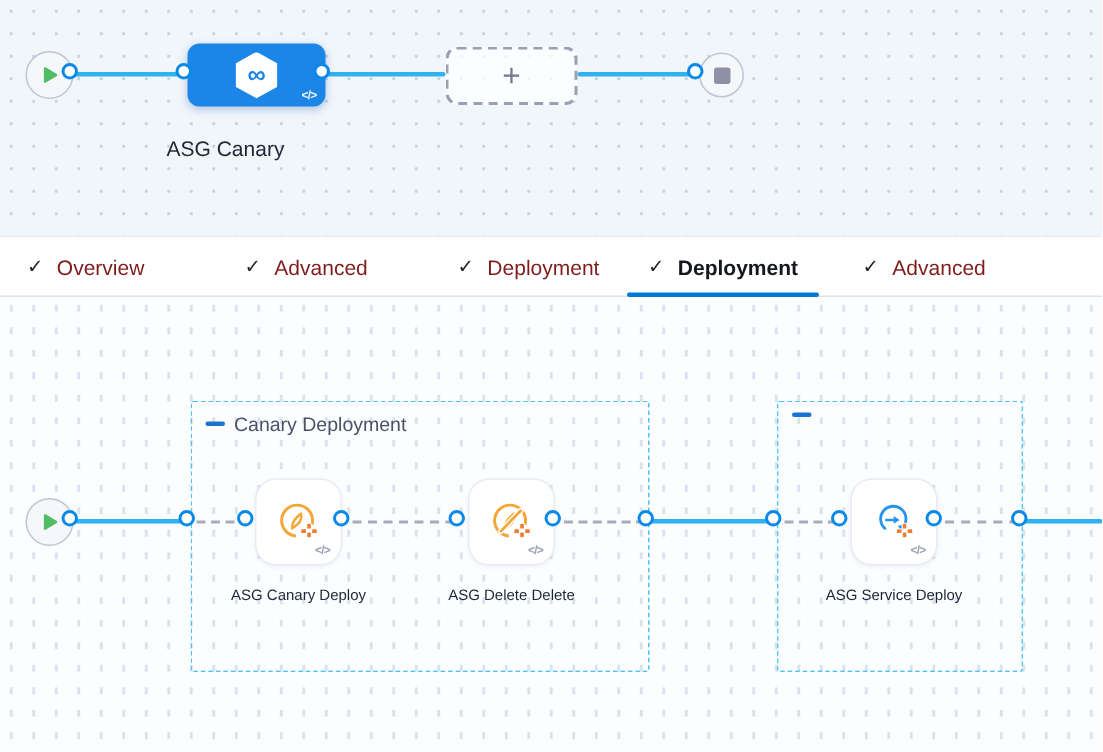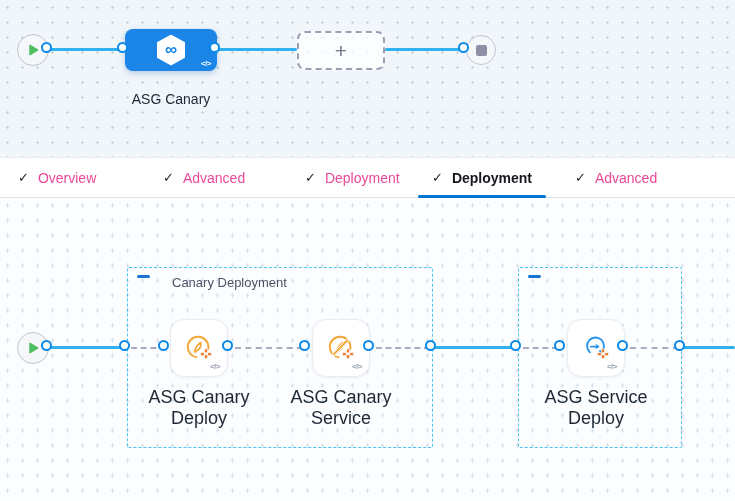--- a/index.html
+++ b/index.html
@@ -23,21 +23,21 @@
   
   .tabbar {
     position:absolute; left:0; top:157px; width:735px; height:41px;
     background:#fff; border-top:1px solid #e7eaf1; border-bottom:1px solid #dfe2ea;
   }
   .tab {
     position:absolute; top:0; height:100%; display:flex; align-items:center;
     gap:9px; padding:0 14px; cursor:pointer;
   }
   .tab .check { color:#1d2025; font-size:13px; font-weight:700; }
-  .tab .tab-label { color:#ec4899; font-size:14px; }
+  .tab .tab-label { color:#7f1d1d; font-size:14px; }
   .tab.active .tab-label { font-weight:700; color:#14171c; }
   .tab .underline {
     position:absolute; left:0; right:0; bottom:-1px; height:3px;
     background:#0278d5; border-radius:2px;
   }
 
   
   .round-node {
     position:absolute; border-radius:50%; background:#f6f7fa; border:1px solid #c2c4d4;
     display:flex; align-items:center; justify-content:center; z-index:2;
@@ -70,40 +70,40 @@
   .card .code-glyph { color:#99a1b1; right:7px; bottom:5px; }
 
   .add-stage {
     position:absolute; left:297px; top:31px; width:88px; height:39px;
     border:2px dashed #9d9eb4; border-radius:8px; background:rgba(255,255,255,.75);
     display:flex; align-items:center; justify-content:center; z-index:2; cursor:pointer;
   }
   .plus { color:#74788f; font-size:21px; font-weight:300; line-height:1; }
 
   .node-label {
-    position:absolute; width:120px; text-align:center; font-size:14px; color:#1e2734;
+    position:absolute; width:120px; text-align:left; font-size:14px; color:#1e2734;
   }
 
   
   .group-box {
     position:absolute; border:1.5px dashed #4cc3f3; border-radius:2px; z-index:1;
   }
   .group-title {
-    position:absolute; display:flex; gap:22px; z-index:2;
+    position:absolute; display:flex; align-items:center; gap:6px; z-index:2;
   }
   .group-title .dash { width:13px; height:3px; background:#1a73d0; border-radius:1.5px; cursor:pointer; }
   .group-title .group-label { font-size:13px; color:#4d5165; }
 
   .card {
     position:absolute; width:58px; height:58px; background:#fff; border:1px solid #e9ecf3;
     border-radius:14px; z-index:2; display:flex; align-items:center; justify-content:center;
     box-shadow:0 1px 3px rgba(30,50,80,.07); cursor:pointer;
   }
   .step-label {
-    position:absolute; width:110px; text-align:center; font-size:18px;
+    position:absolute; width:110px; text-align:center; font-size:10px;
     line-height:21px; color:#1e2734;
   }
 </style>
 </head>
 <body>
 
 <div id="app">
 
   <div class="canvas-top">
 
@@ -214,21 +214,21 @@
         <path d="M8.5 22.5 L22.5 8" stroke="#f3a738" stroke-width="2" stroke-linecap="round"></path>
         <g fill="#ed7d31" stroke="#fff" stroke-width="0.8">
           <rect x="21.8" y="16.9" width="3.4" height="4.1" rx="1"></rect>
           <rect x="21.8" y="23.1" width="3.4" height="4.1" rx="1"></rect>
           <rect x="17.6" y="20.8" width="4.1" height="3.4" rx="1"></rect>
           <rect x="25.3" y="20.8" width="4.1" height="3.4" rx="1"></rect>
         </g>
       </svg>
       <span class="code-glyph">&lt;/&gt;</span>
     </div>
-    <div class="step-label" style="left:286px; top:189px;">ASG Canary Service</div>
+    <div class="step-label" style="left:286px; top:189px;">ASG Delete Delete</div>
 
     <div class="card" style="left:567px; top:121px;">
       <svg width="30" height="30" viewBox="0 0 32 32">
         <path d="M9.5 20.5 A 9 9 0 1 1 21.8 20.2" fill="none" stroke="#2794ec" stroke-width="2" stroke-linecap="round"></path>
         <path d="M24.2 17.8 L21.2 22.6 L18.8 18.6 Z" fill="#2794ec"></path>
         <path d="M10.5 14.5 H16.2" stroke="#2794ec" stroke-width="1.8" stroke-linecap="round"></path>
         <path d="M15.8 11.8 L20 14.5 L15.8 17.2 Z" fill="#2794ec"></path>
         <g fill="#ed7d31" stroke="#fff" stroke-width="0.8">
           <rect x="21.8" y="16.9" width="3.4" height="4.1" rx="1"></rect>
           <rect x="21.8" y="23.1" width="3.4" height="4.1" rx="1"></rect>

